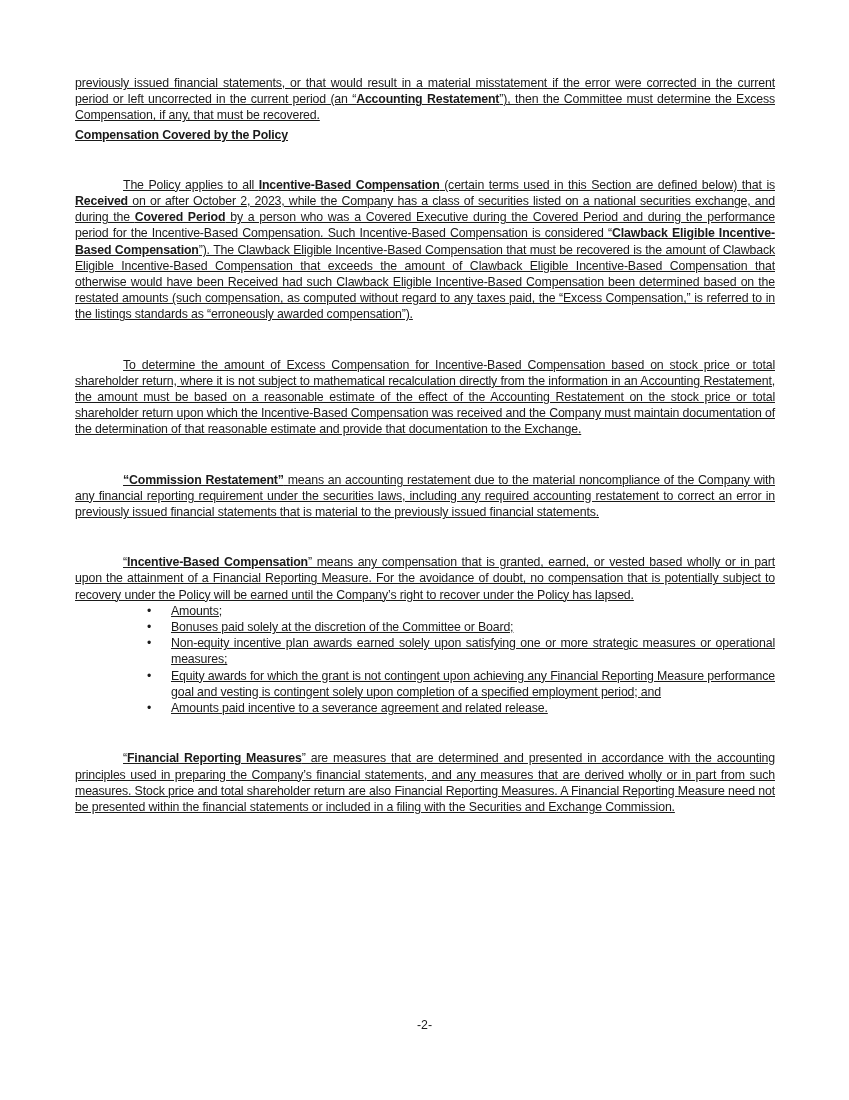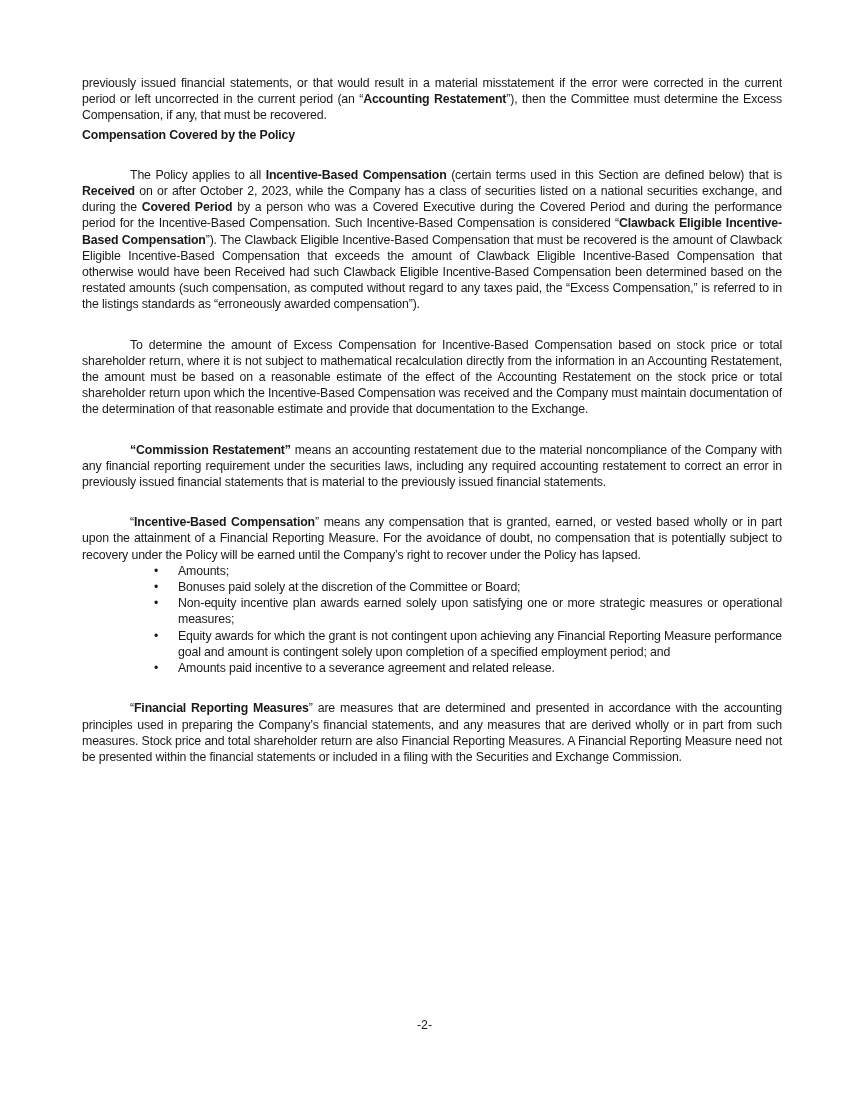--- a/index.html
+++ b/index.html
@@ -10,33 +10,34 @@
     body {
       width: 849px;
       height: 1100px;
       position: relative;
       overflow: hidden;
       font-family: "Liberation Sans", sans-serif;
       color: #1a1a1a;
     }
     .page {
       position: absolute;
-      left: 82px;
+      left: 75px;
       top: 75px;
       width: 700px;
       font-size: 12.35px;
       line-height: 16.2px;
       letter-spacing: -0.15px;
+      text-decoration: underline;
     }
     p {
       margin: 0;
       text-align: justify;
     }
     .indent { text-indent: 48px; }
-    .gap { margin-top: 24px; }
+    .gap { margin-top: 34px; }
     b { font-weight: bold; }
     .heading {
       font-weight: bold;
       margin-top: 3px;
     }
     ul.bullets {
       list-style: none;
       margin: 0;
       padding: 0 0 0 72px;
     }
@@ -74,21 +75,21 @@
   <p class="indent gap">To determine the amount of Excess Compensation for Incentive-Based Compensation based on stock price or total shareholder return, where it is not subject to mathematical recalculation directly from the information in an Accounting Restatement, the amount must be based on a reasonable estimate of the effect of the Accounting Restatement on the stock price or total shareholder return upon which the Incentive-Based Compensation was received and the Company must maintain documentation of the determination of that reasonable estimate and provide that documentation to the Exchange.</p>
 
   <p class="indent gap"><b>“Commission Restatement”</b><span> means an accounting restatement due to the material noncompliance of the Company with any financial reporting requirement under the securities laws, including any required accounting restatement to correct an error in previously issued financial statements that is material to the previously issued financial statements.</span></p>
 
   <p class="indent gap"><span>“</span><b>Incentive-Based Compensation</b><span>” means any compensation that is granted, earned, or vested based wholly or in part upon the attainment of a Financial Reporting Measure. For the avoidance of doubt, no compensation that is potentially subject to recovery under the Policy will be earned until the Company’s right to recover under the Policy has lapsed.</span></p>
 
   <ul class="bullets">
     <li><span class="bullet">•</span><span>Amounts;</span></li>
     <li><span class="bullet">•</span><span>Bonuses paid solely at the discretion of the Committee or Board;</span></li>
     <li><span class="bullet">•</span><span>Non-equity incentive plan awards earned solely upon satisfying one or more strategic measures or operational measures;</span></li>
-    <li><span class="bullet">•</span><span>Equity awards for which the grant is not contingent upon achieving any Financial Reporting Measure performance goal and amount is contingent solely upon completion of a specified employment period; and</span></li>
+    <li><span class="bullet">•</span><span>Equity awards for which the grant is not contingent upon achieving any Financial Reporting Measure performance goal and vesting is contingent solely upon completion of a specified employment period; and</span></li>
     <li><span class="bullet">•</span><span>Amounts paid incentive to a severance agreement and related release.</span></li>
   </ul>
 
   <p class="indent gap"><span>“</span><b>Financial Reporting Measures</b><span>” are measures that are determined and presented in accordance with the accounting principles used in preparing the Company’s financial statements, and any measures that are derived wholly or in part from such measures. Stock price and total shareholder return are also Financial Reporting Measures. A Financial Reporting Measure need not be presented within the financial statements or included in a filing with the Securities and Exchange Commission.</span></p>
 
 </div>
 
 <div class="page-number">-2-</div>
 
 </body></html>

